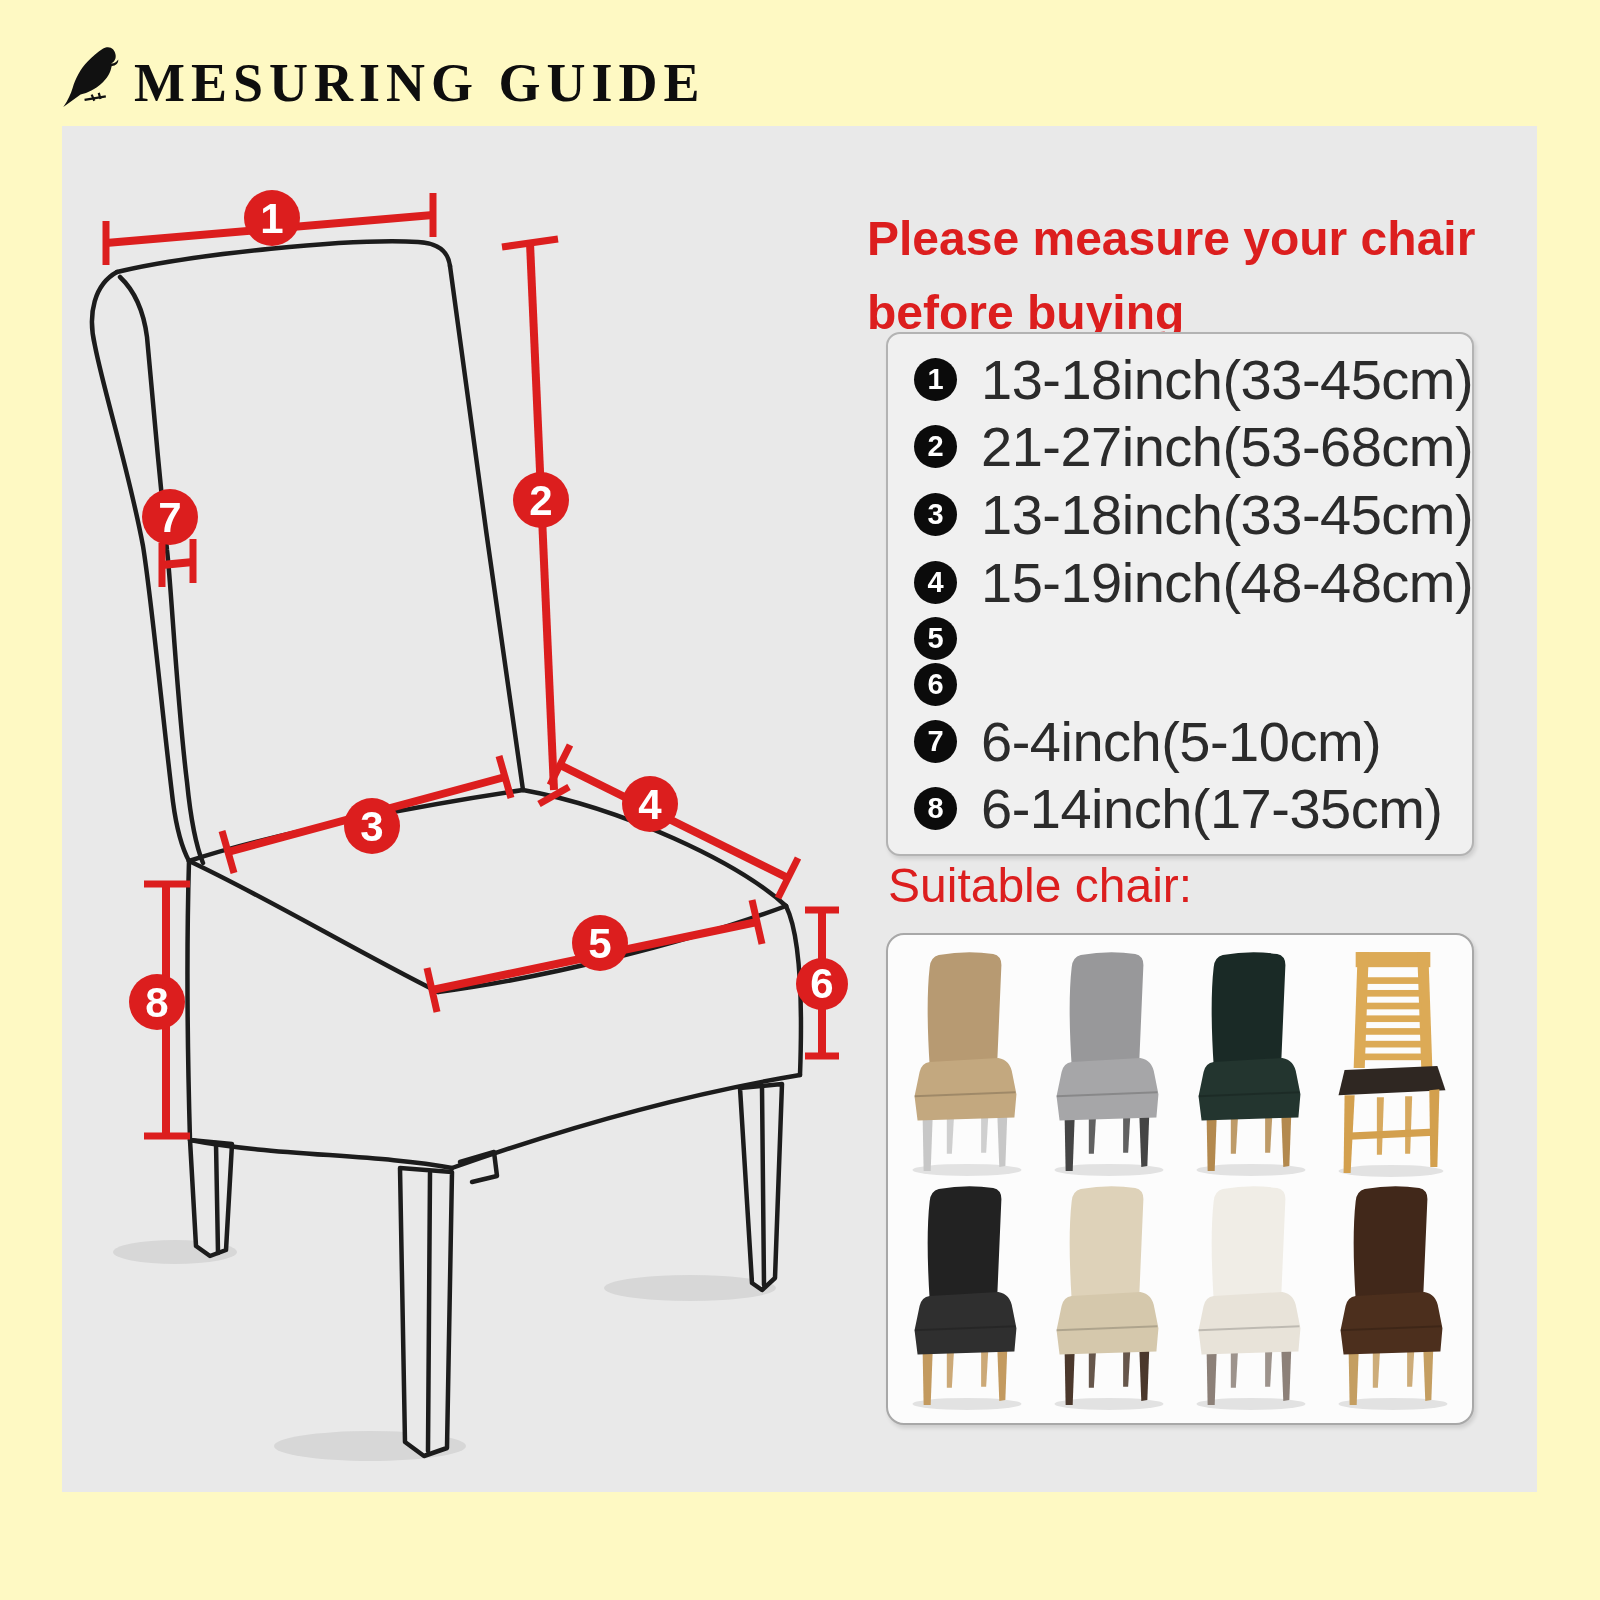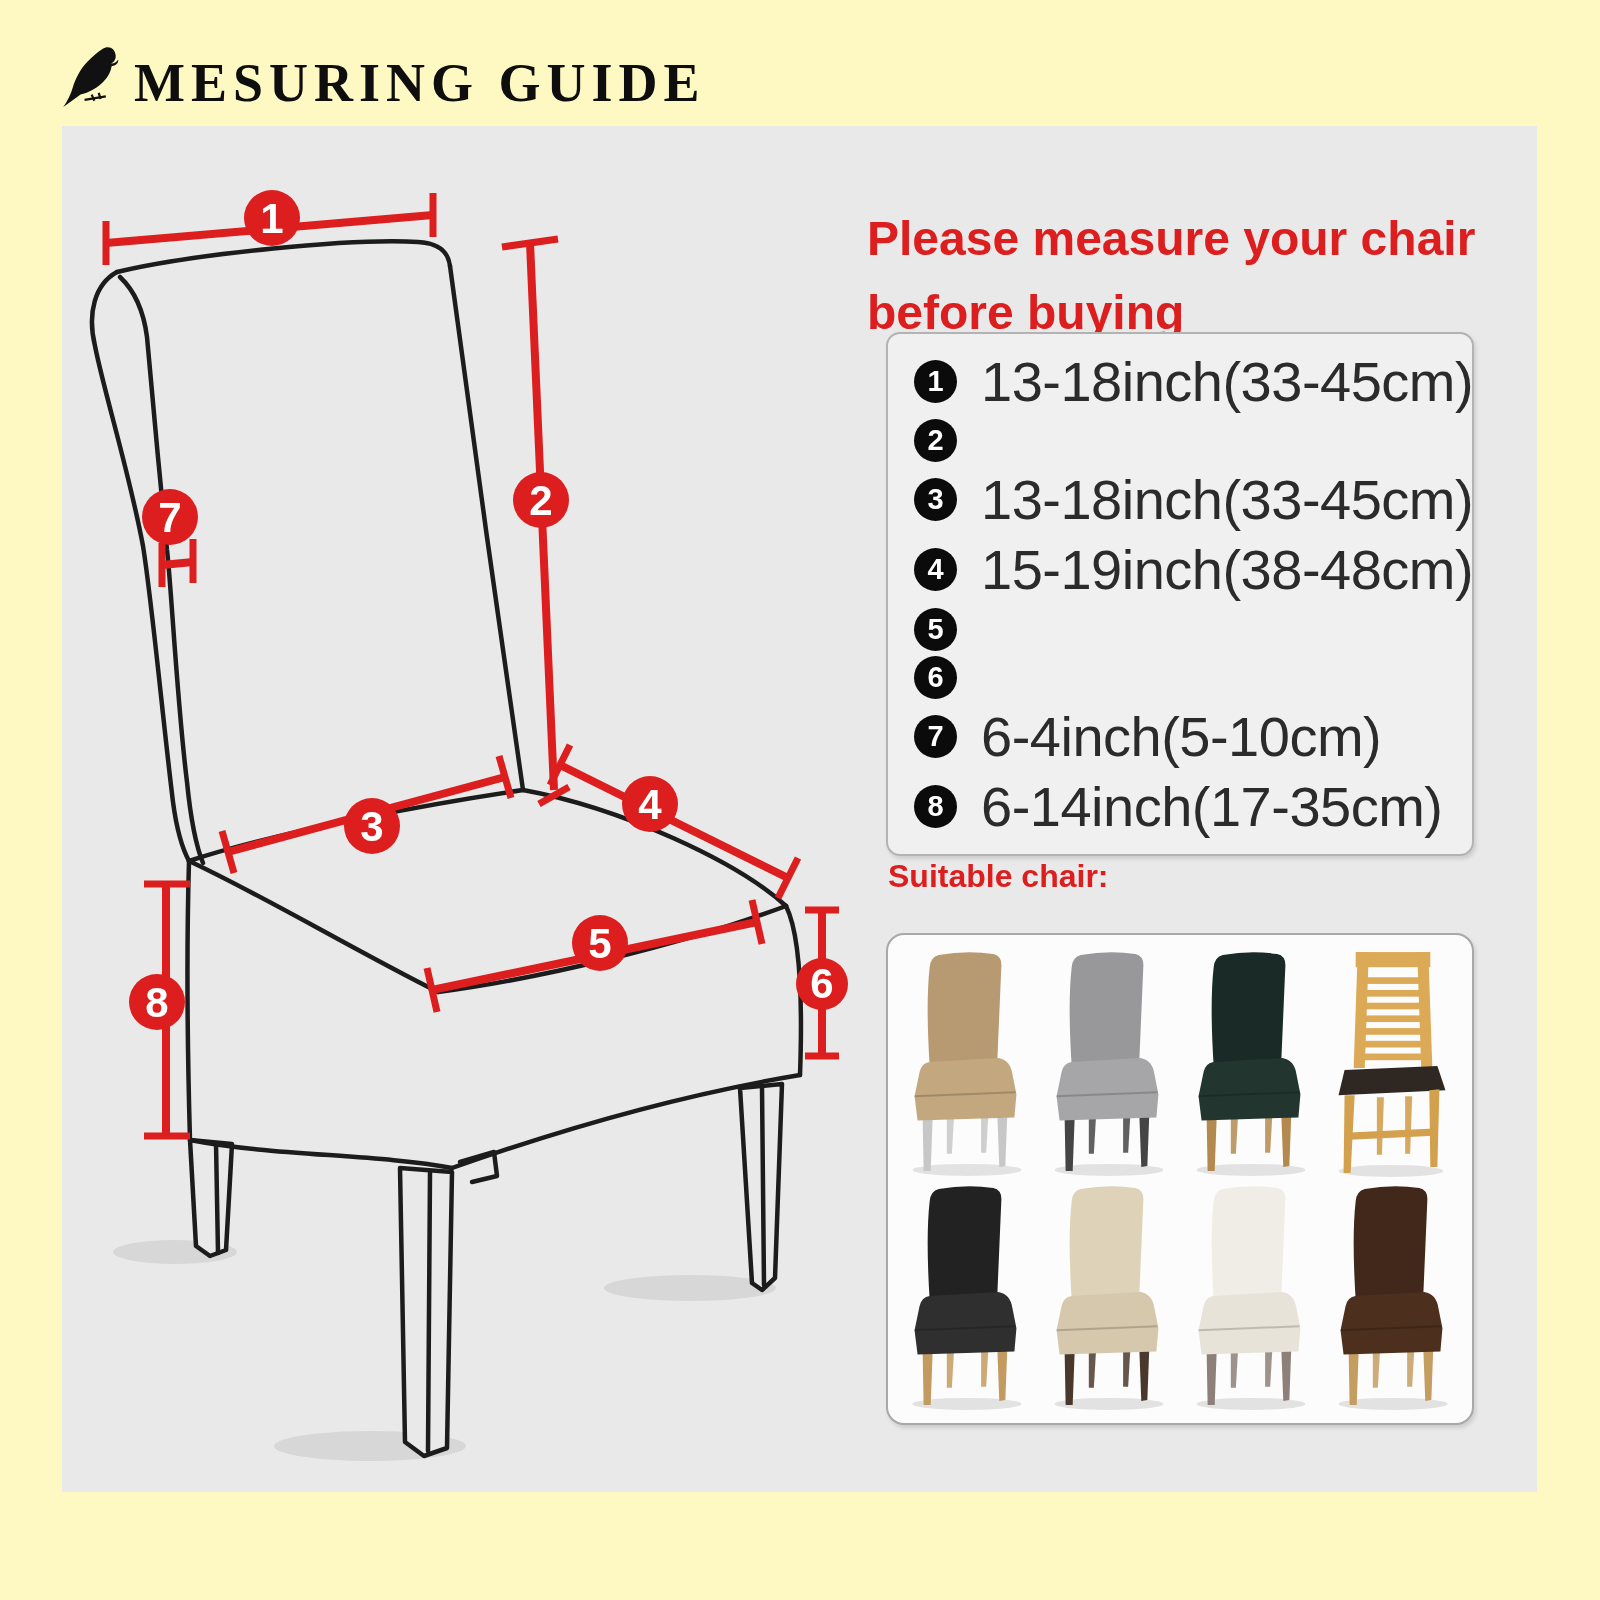--- a/index.html
+++ b/index.html
@@ -39,21 +39,21 @@
            background:#f0f0f0;border:2px solid #b3b3b3;border-radius:14px;
            box-shadow:2px 3px 4px rgba(0,0,0,.12);
            display:flex;flex-direction:column;justify-content:space-evenly;
            padding:10px 0 10px 26px;}
   .mrow{display:flex;align-items:center;gap:24px;}
   .badge{width:43px;height:43px;border-radius:50%;background:#0b0b0b;color:#fff;
          font-size:29px;font-weight:700;display:flex;align-items:center;justify-content:center;
          flex:0 0 43px;}
   .range{font-size:56px;color:#2b2b2b;letter-spacing:-0.5px;white-space:nowrap;}
   .suitable{position:absolute;left:888px;top:858px;color:var(--red);
-            font-size:32px;font-weight:700;}
+            font-size:48px;font-weight:400;}
   .photobox{position:absolute;left:886px;top:933px;width:588px;height:492px;
             background:#fcfcfc;border:2px solid #a8a8a8;border-radius:18px;
             box-shadow:2px 3px 4px rgba(0,0,0,.12);
             display:grid;grid-template-columns:repeat(4,1fr);grid-template-rows:repeat(2,1fr);
             padding:10px 8px;align-items:center;justify-items:center;}
   .chaircell{width:138px;height:230px;display:flex;align-items:flex-end;justify-content:center;}
 </style>
 </head>
 <body>
 
@@ -173,28 +173,29 @@
     <div>before buying</div>
   </div>
 
   <div class="listbox" id="measure-list">
       <div class="mrow">
         <div class="badge">1</div>
         <div class="range">13-18inch(33-45cm)</div>
       </div>
       <div class="mrow">
         <div class="badge">2</div>
+        <div class="range">21-27inch(53-68cm)</div>
       </div>
       <div class="mrow">
         <div class="badge">3</div>
         <div class="range">13-18inch(33-45cm)</div>
       </div>
       <div class="mrow">
         <div class="badge">4</div>
-        <div class="range">15-19inch(38-48cm)</div>
+        <div class="range">15-19inch(48-48cm)</div>
       </div>
       <div class="mrow">
         <div class="badge">5</div>
       </div>
       <div class="mrow">
         <div class="badge">6</div>
       </div>
       <div class="mrow">
         <div class="badge">7</div>
         <div class="range">6-4inch(5-10cm)</div>

